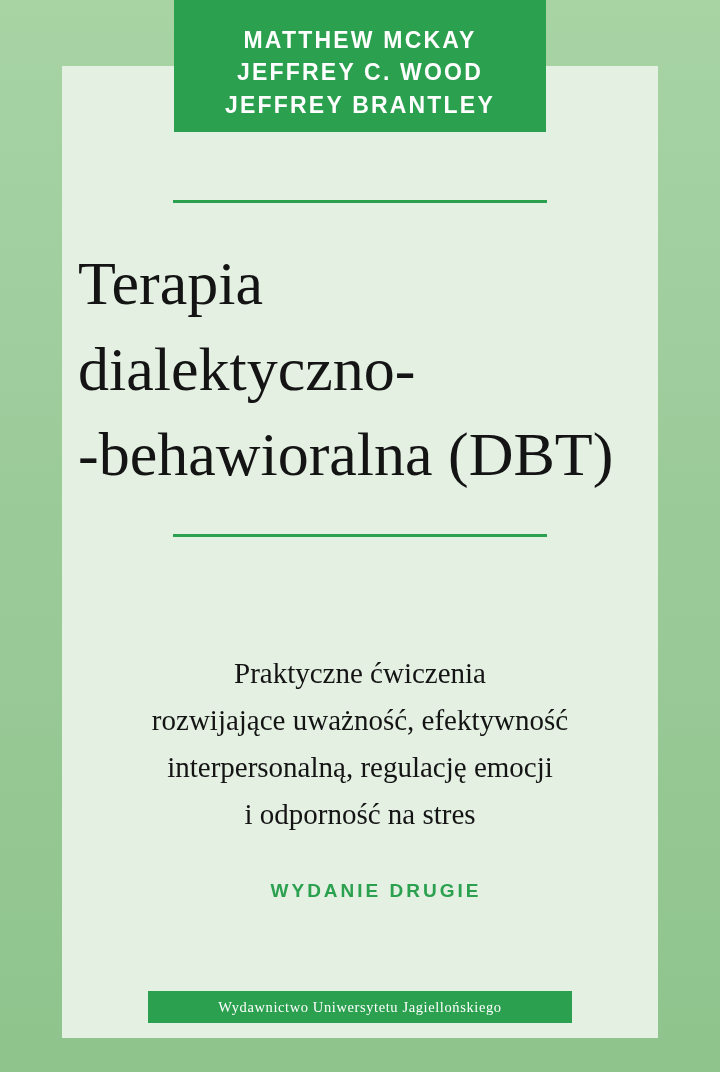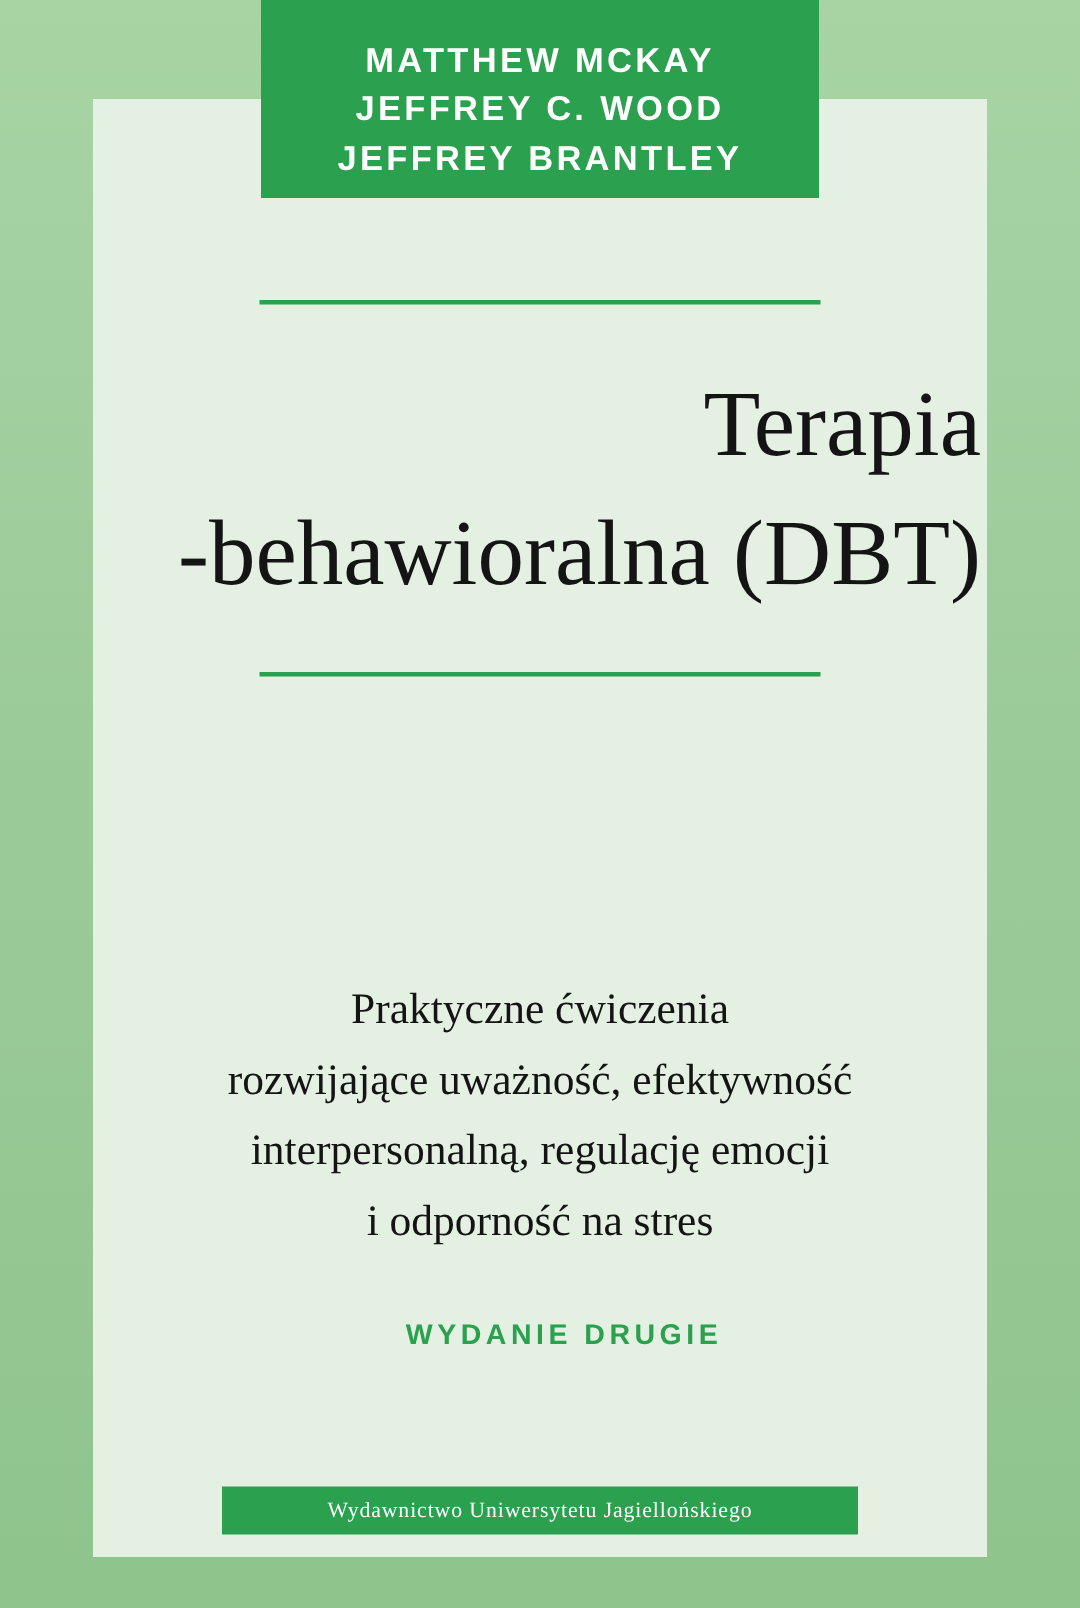--- a/index.html
+++ b/index.html
@@ -75,22 +75,22 @@
   }
   .rule-top { margin-bottom: 38px; }
   .rule-bottom { margin-top: 36px; }
 
   .book-title {
     color: #141414;
     font-family: "Liberation Serif", serif;
     font-size: 62px;
     line-height: 1.38;
     letter-spacing: 0px;
-    text-align: right;
-    padding: 0 4px;
+    text-align: left;
+    padding: 0 16px;
   }
   .book-title .line { display: block; white-space: nowrap; }
 
   
   .subtitle {
     position: absolute;
     left: 95px;
     top: 650px;
     width: 530px;
     text-align: center;
@@ -147,20 +147,21 @@
   <div class="authors-block">
     <div class="author-name">Matthew McKay</div>
     <div class="author-name">Jeffrey C. Wood</div>
     <div class="author-name">Jeffrey Brantley</div>
   </div>
 
   <div class="title-area">
     <div class="rule rule-top"></div>
     <div class="book-title">
       <span class="line">Terapia</span>
+      <span class="line">dialektyczno-</span>
       <span class="line">-behawioralna (DBT)</span>
     </div>
     <div class="rule rule-bottom"></div>
   </div>
 
   <div class="subtitle">
     <span class="line">Praktyczne ćwiczenia</span>
     <span class="line">rozwijające uważność, efektywność</span>
     <span class="line">interpersonalną, regulację emocji</span>
     <span class="line">i odporność na stres</span>

